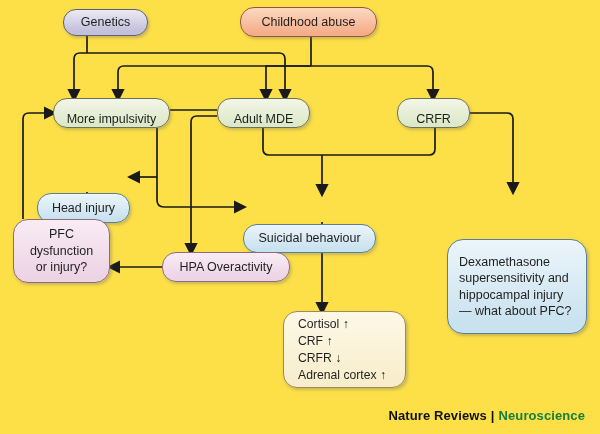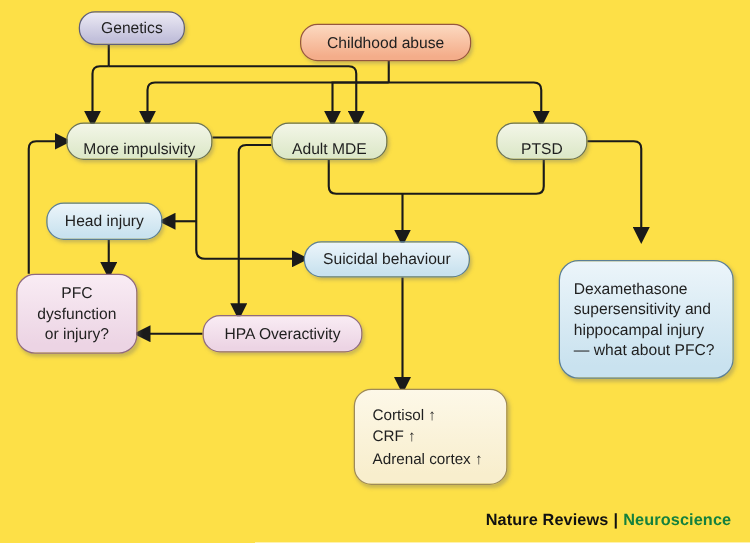--- a/index.html
+++ b/index.html
@@ -12,26 +12,26 @@
   .node{
     position:absolute;box-sizing:border-box;
     display:flex;align-items:center;justify-content:center;
     font-size:12.5px;line-height:1.32;text-align:center;
     box-shadow:1.5px 2px 3px rgba(110,110,110,0.35);
   }
   .node.multiline{justify-content:flex-start;text-align:left;align-items:center;}
   .lavender{background:linear-gradient(180deg,#eceaf4 0%,#c2c0db 85%);border:1.3px solid #5f5f7a;border-radius:13px;}
   .peach{background:linear-gradient(180deg,#fcd9c0 0%,#f4ad8a 90%);border:1.3px solid #96573e;border-radius:14px;}
   .green{background:linear-gradient(180deg,#f3f6e8 0%,#dde8c9 90%);border:1.3px solid #6b7355;border-radius:14px;align-items:flex-end;}
-  .blue{background:linear-gradient(180deg,#ecf5fa 0%,#c9e2ef 90%);border:1.3px solid #5b7f96;border-radius:14px;}
+  .blue{background:linear-gradient(180deg,#ecf5fa 0%,#c9e2ef 90%);border:1.3px solid #5b7f96;border-radius:14px;margin-top:31px;}
   .pink{background:linear-gradient(180deg,#f9ecf4 0%,#ecd4e4 90%);border:1.3px solid #8f6a80;border-radius:14px;}
   .cream{background:linear-gradient(180deg,#fdf8e8 0%,#f8eecd 90%);border:1.3px solid #9e8a58;border-radius:14px;}
 
   #n-genetics{left:63px;top:9px;width:85px;height:27px;}
-  #n-childhood{left:240px;top:7px;width:137px;height:30px;margin-top:12px;}
+  #n-childhood{left:240px;top:7px;width:137px;height:30px;}
   #n-moreimp{left:53px;top:98px;width:117px;height:30px;}
   #n-adultmde{left:217px;top:98px;width:93px;height:30px;}
   #n-ptsd{left:397px;top:98px;width:73px;height:30px;}
   #n-headinjury{left:37px;top:162px;width:93px;height:30px;}
   #n-suicidal{left:243px;top:193px;width:133px;height:29px;}
   #n-pfc{left:13px;top:219px;width:97px;height:64px;border-radius:15px;padding:6px 12px;text-align:center;}
   #n-hpa{left:162px;top:252px;width:128px;height:30px;}
   #n-dex{left:447px;top:208px;width:140px;height:95px;border-radius:16px;padding:8px 11px;}
   #n-cortisol{left:283px;top:311px;width:123px;height:77px;padding:8px 8px 8px 14px;font-size:12.2px;}
   #n-cortisol .panel-lines{display:flex;flex-direction:column;gap:1px;}
@@ -87,21 +87,21 @@
 
   <div id="n-moreimp" class="node green">
     <span>More impulsivity</span>
   </div>
 
   <div id="n-adultmde" class="node green">
     <span>Adult MDE</span>
   </div>
 
   <div id="n-ptsd" class="node green">
-    <span>PTSD</span>
+    <span>CRFR</span>
   </div>
 
   <div id="n-headinjury" class="node blue">
     <span>Head injury</span>
   </div>
 
   <div id="n-suicidal" class="node blue">
     <span>Suicidal behaviour</span>
   </div>
 
@@ -114,20 +114,21 @@
   </div>
 
   <div id="n-dex" class="node blue multiline">
     <span>Dexamethasone supersensitivity and hippocampal injury — what about PFC?</span>
   </div>
 
   <div id="n-cortisol" class="node cream multiline">
     <span class="panel-lines">
       <span>Cortisol ↑</span>
       <span>CRF ↑</span>
+      <span>CRFR ↓</span>
       <span>Adrenal cortex ↑</span>
     </span>
   </div>
 
   <div id="branding">
     <span class="brand-left">Nature Reviews</span><span class="sep">|</span><span class="brand-right">Neuroscience</span>
   </div>
 
 </div>
 

